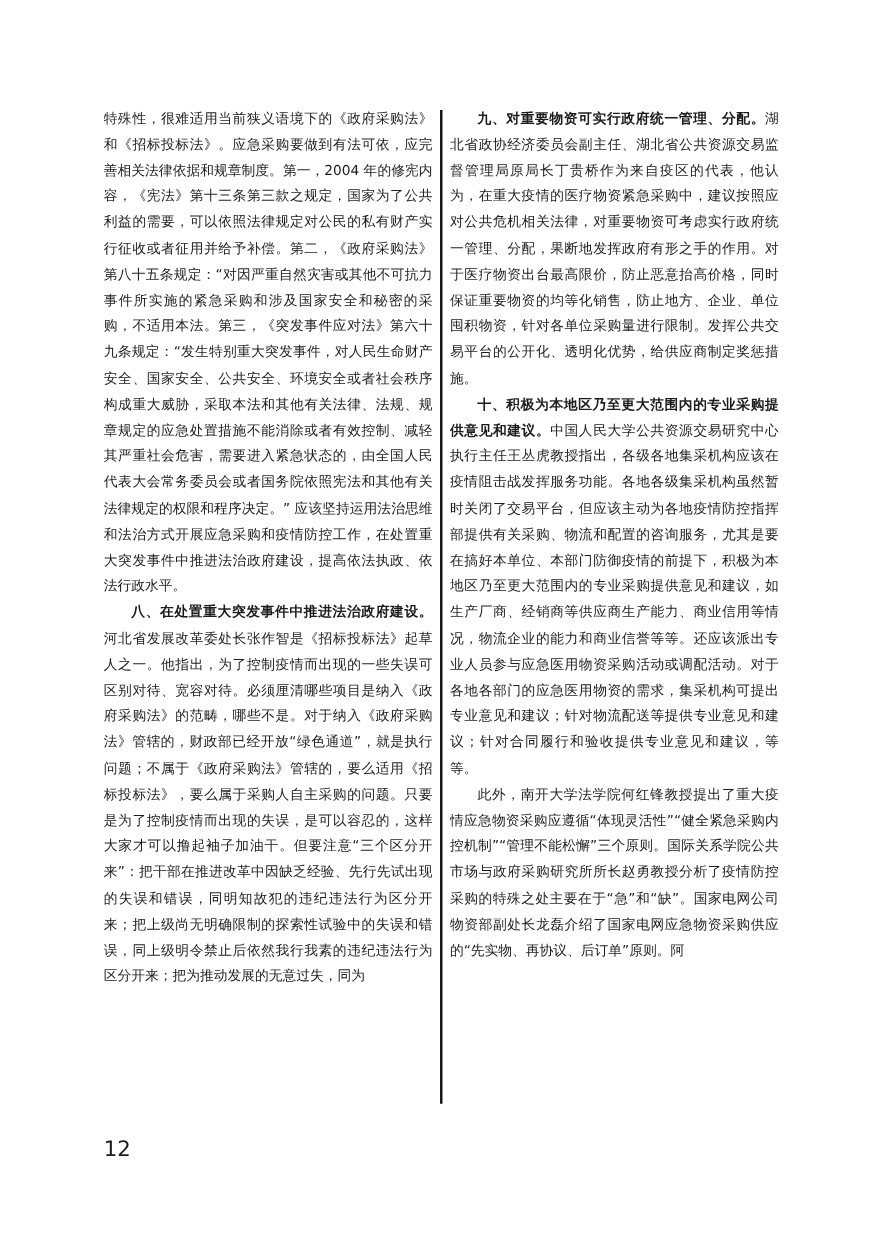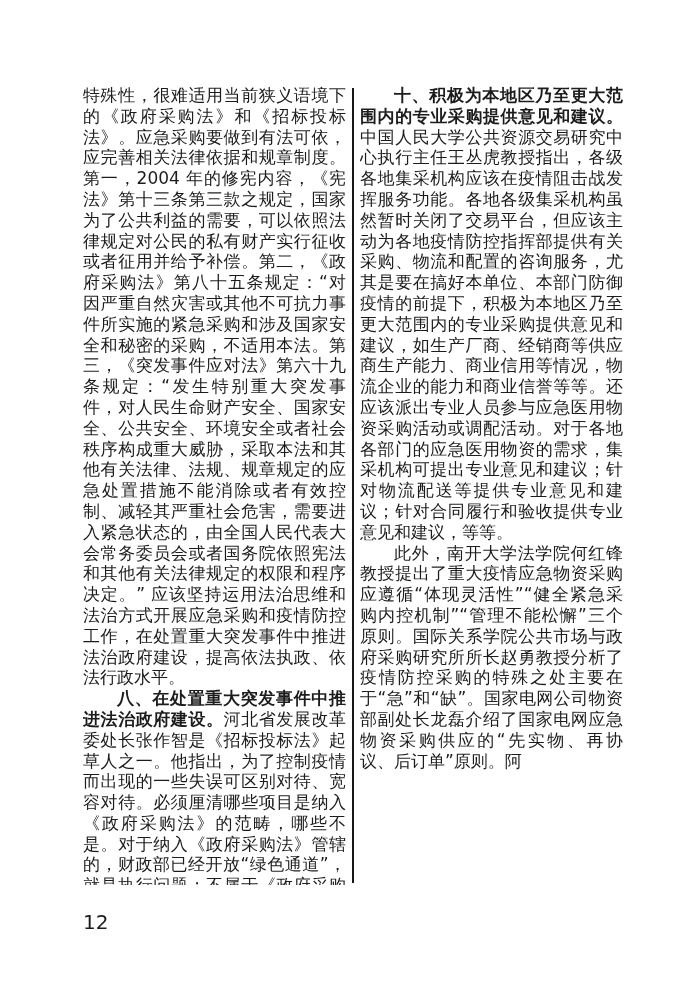--- a/index.html
+++ b/index.html
@@ -19,52 +19,53 @@
     position: absolute;
     top: 85px;
     width: 263px;
     height: 800px;
     overflow: hidden;
   }
   .column.left  { left: 83px; }
   .column.right { left: 360px; }
   .column p {
     margin: 0;
-    font-size: 17px;
+    font-size: 11px;
     line-height: 20.8px;
     text-align: justify;
     text-justify: inter-ideograph;
     word-break: break-all;
   }
   .column p.indent { text-indent: 2em; }
   .column p b { font-weight: 700; }
   .divider {
     position: absolute;
     left: 352px;
     top: 88px;
     width: 2px;
     height: 795px;
     background: #161616;
   }
   .page-number {
     position: absolute;
     left: 83px;
     top: 910px;
-    font-size: 20px;
+    font-size: 17px;
     color: #1c1c1c;
   }
 </style>
 </head>
 <body>
 
 <div class="column left">
   <p><span>特殊性，很难适用当前狭义语境下的《政府采购法》和《招标投标法》。应急采购要做到有法可依，应完善相关法律依据和规章制度。第一，2004 年的修宪内容，《宪法》第十三条第三款之规定，国家为了公共利益的需要，可以依照法律规定对公民的私有财产实行征收或者征用并给予补偿。第二，《政府采购法》第八十五条规定：“对因严重自然灾害或其他不可抗力事件所实施的紧急采购和涉及国家安全和秘密的采购，不适用本法。第三，《突发事件应对法》第六十九条规定：“发生特别重大突发事件，对人民生命财产安全、国家安全、公共安全、环境安全或者社会秩序构成重大威胁，采取本法和其他有关法律、法规、规章规定的应急处置措施不能消除或者有效控制、减轻其严重社会危害，需要进入紧急状态的，由全国人民代表大会常务委员会或者国务院依照宪法和其他有关法律规定的权限和程序决定。” 应该坚持运用法治思维和法治方式开展应急采购和疫情防控工作，在处置重大突发事件中推进法治政府建设，提高依法执政、依法行政水平。</span></p>
   <p class="indent"><b>八、在处置重大突发事件中推进法治政府建设。</b><span>河北省发展改革委处长张作智是《招标投标法》起草人之一。他指出，为了控制疫情而出现的一些失误可区别对待、宽容对待。必须厘清哪些项目是纳入《政府采购法》的范畴，哪些不是。对于纳入《政府采购法》管辖的，财政部已经开放“绿色通道”，就是执行问题；不属于《政府采购法》管辖的，要么适用《招标投标法》，要么属于采购人自主采购的问题。只要是为了控制疫情而出现的失误，是可以容忍的，这样大家才可以撸起袖子加油干。但要注意“三个区分开来”：把干部在推进改革中因缺乏经验、先行先试出现的失误和错误，同明知故犯的违纪违法行为区分开来；把上级尚无明确限制的探索性试验中的失误和错误，同上级明令禁止后依然我行我素的违纪违法行为区分开来；把为推动发展的无意过失，同为</span></p>
 </div>
 
 <div class="divider"></div>
 
 <div class="column right">
+  <p class="indent"><b>九、对重要物资可实行政府统一管理、分配。</b><span>湖北省政协经济委员会副主任、湖北省公共资源交易监督管理局原局长丁贵桥作为来自疫区的代表，他认为，在重大疫情的医疗物资紧急采购中，建议按照应对公共危机相关法律，对重要物资可考虑实行政府统一管理、分配，果断地发挥政府有形之手的作用。对于医疗物资出台最高限价，防止恶意抬高价格，同时保证重要物资的均等化销售，防止地方、企业、单位囤积物资，针对各单位采购量进行限制。发挥公共交易平台的公开化、透明化优势，给供应商制定奖惩措施。</span></p>
   <p class="indent"><b>十、积极为本地区乃至更大范围内的专业采购提供意见和建议。</b><span>中国人民大学公共资源交易研究中心执行主任王丛虎教授指出，各级各地集采机构应该在疫情阻击战发挥服务功能。各地各级集采机构虽然暂时关闭了交易平台，但应该主动为各地疫情防控指挥部提供有关采购、物流和配置的咨询服务，尤其是要在搞好本单位、本部门防御疫情的前提下，积极为本地区乃至更大范围内的专业采购提供意见和建议，如生产厂商、经销商等供应商生产能力、商业信用等情况，物流企业的能力和商业信誉等等。还应该派出专业人员参与应急医用物资采购活动或调配活动。对于各地各部门的应急医用物资的需求，集采机构可提出专业意见和建议；针对物流配送等提供专业意见和建议；针对合同履行和验收提供专业意见和建议，等等。</span></p>
   <p class="indent"><span>此外，南开大学法学院何红锋教授提出了重大疫情应急物资采购应遵循“体现灵活性”“健全紧急采购内控机制”“管理不能松懈”三个原则。国际关系学院公共市场与政府采购研究所所长赵勇教授分析了疫情防控采购的特殊之处主要在于“急”和“缺”。国家电网公司物资部副处长龙磊介绍了国家电网应急物资采购供应的“先实物、再协议、后订单”原则。阿</span></p>
 </div>
 
 <div class="page-number">12</div>
 
 </body></html>

